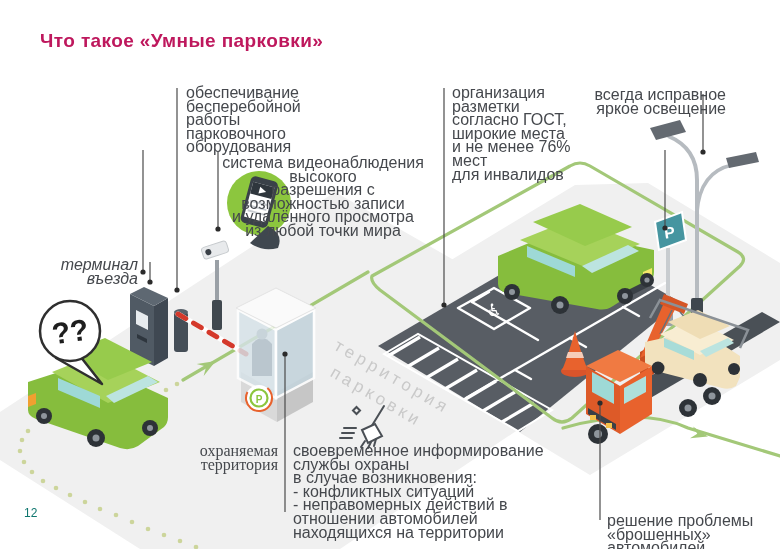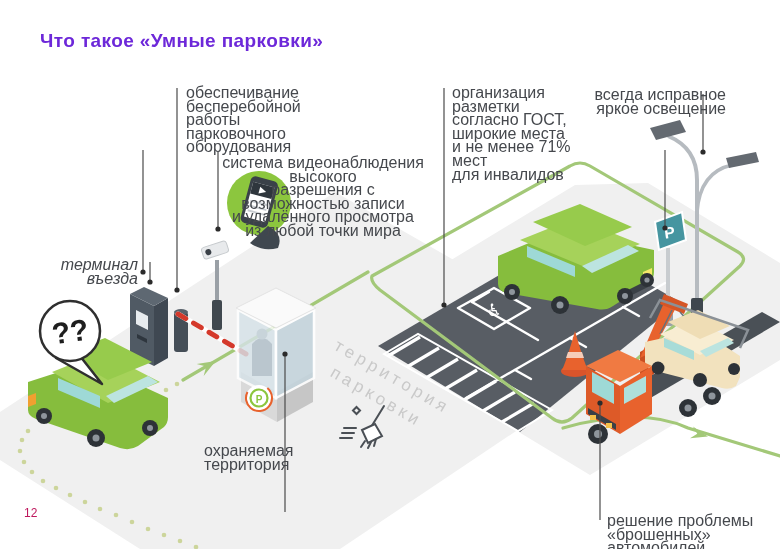--- a/index.html
+++ b/index.html
@@ -1,21 +1,21 @@
 <!DOCTYPE html>
 <html><head>
 <meta charset="utf-8">
 <style>
   html,body{margin:0;padding:0;background:#fff;}
   .stage{position:relative;width:780px;height:549px;background:#ffffff;overflow:hidden;
          font-family:"Liberation Sans","DejaVu Sans",sans-serif;}
   .stage svg{position:absolute;left:0;top:0;}
   .title{position:absolute;left:40px;top:30px;font-size:19px;font-weight:600;
-         color:#6d28d9;letter-spacing:0.4px;}
-  .pagenum{position:absolute;left:24px;top:506px;font-size:12px;color:#be185d;}
+         color:#be185d;letter-spacing:0.4px;}
+  .pagenum{position:absolute;left:24px;top:506px;font-size:12px;color:#0f766e;}
   .lbl{position:absolute;font-size:16px;line-height:13.6px;color:#45484d;white-space:pre-line;}
   .r{text-align:right;}
   .c{text-align:center;}
 </style>
 </head>
 <body>
 
 <div class="stage">
 
 <svg width="780" height="549" viewBox="0 0 780 549">
@@ -301,28 +301,33 @@
 <div class="lbl r" style="left:40px;top:258px;width:98px;font-style:italic;">терминал въезда</div>
 
 <div class="lbl c" style="left:222px;top:148px;width:202px;margin-top:8px;">система видеонаблюдения высокого
 разрешения с возможностью записи
 и удалённого просмотра
 из любой точки мира</div>
 
 <div class="lbl" style="left:452px;top:86px;width:150px;">организация разметки
 согласно ГОСТ,
 широкие места
-и не менее 71% мест
+и не менее 76% мест
 для инвалидов</div>
 
 <div class="lbl r" style="left:589px;top:88px;width:137px;">всегда исправное
 яркое освещение</div>
 
 
 
-<div class="lbl r" style="left:204px;top:444px;width:84px;">охраняемая
+<div class="lbl r" style="left:194px;top:444px;width:84px;font-family:Liberation Serif, serif;">охраняемая
 территория</div>
 
+<div class="lbl" style="left:293px;top:444px;width:280px;">своевременное информирование службы охраны
+в случае возникновения:
+- конфликтных ситуаций
+- неправомерных действий в отношении автомобилей
+находящихся на территории</div>
 
 <div class="lbl" style="left:607px;top:486px;width:165px;margin-top:28px;">решение проблемы
 «брошенных» автомобилей</div>
 
 </div>
 
 </body></html>

